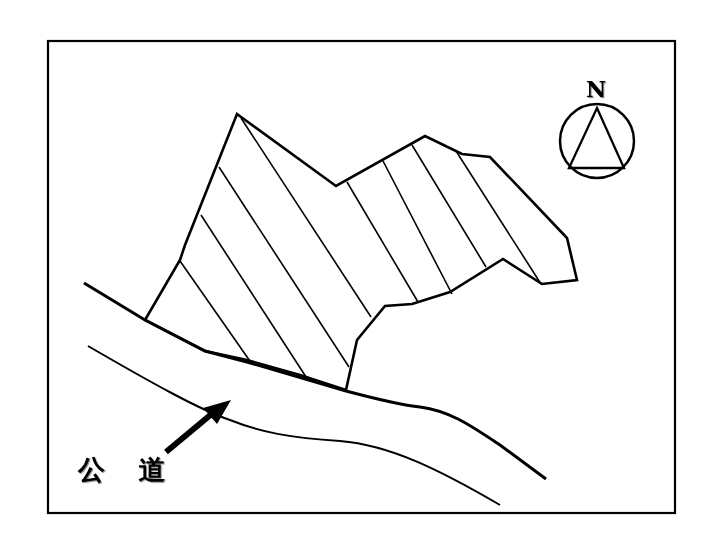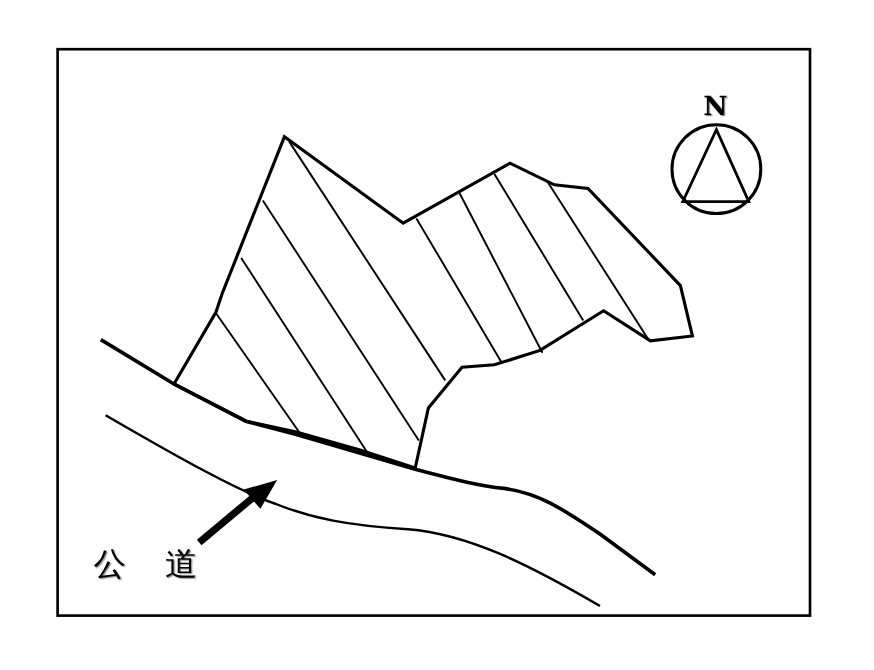--- a/index.html
+++ b/index.html
@@ -1,20 +1,20 @@
 <!DOCTYPE html>
 <html><head>
   <meta charset="utf-8">
   <style>
     html, body { margin: 0; padding: 0; background: #ffffff; }
     body { width: 728px; height: 558px; position: relative; overflow: hidden; }
     .map-frame { position: absolute; left: 0; top: 0; width: 728px; height: 558px; }
     .road-label {
       position: absolute; left: 78px; top: 452px;
-      font-family: "DejaVu Sans", sans-serif; font-weight: normal;
+      font-family: "DejaVu Sans", sans-serif; font-weight: bold;
       font-size: 27px; letter-spacing: 12px; color: #000;
       text-shadow: 1px 1px 1px #888;
     }
     .north-label {
       position: absolute; left: 586px; top: 76px;
       font-family: "DejaVu Serif", serif; font-weight: bold;
       font-size: 22px; color: #000;
       text-shadow: 1px 1px 1px #777;
     }
   </style>

